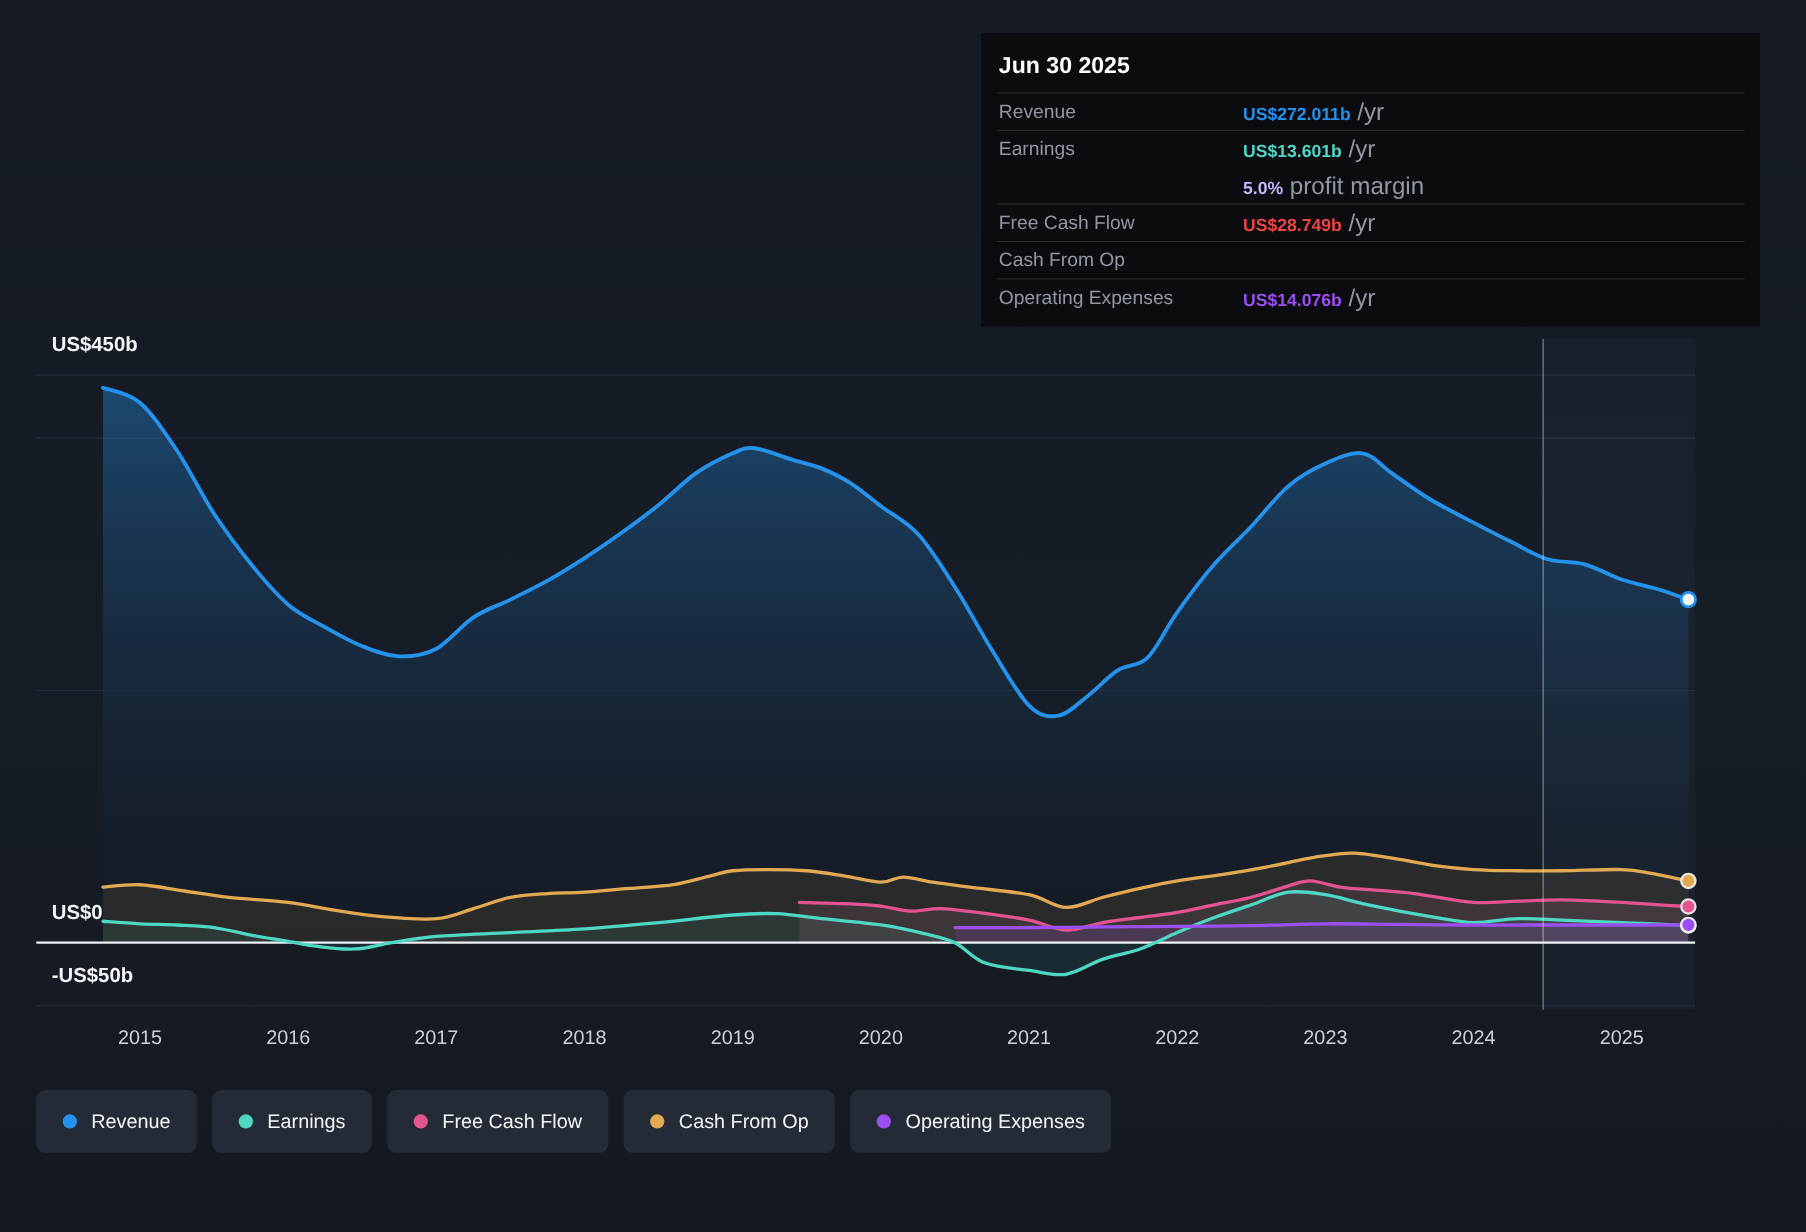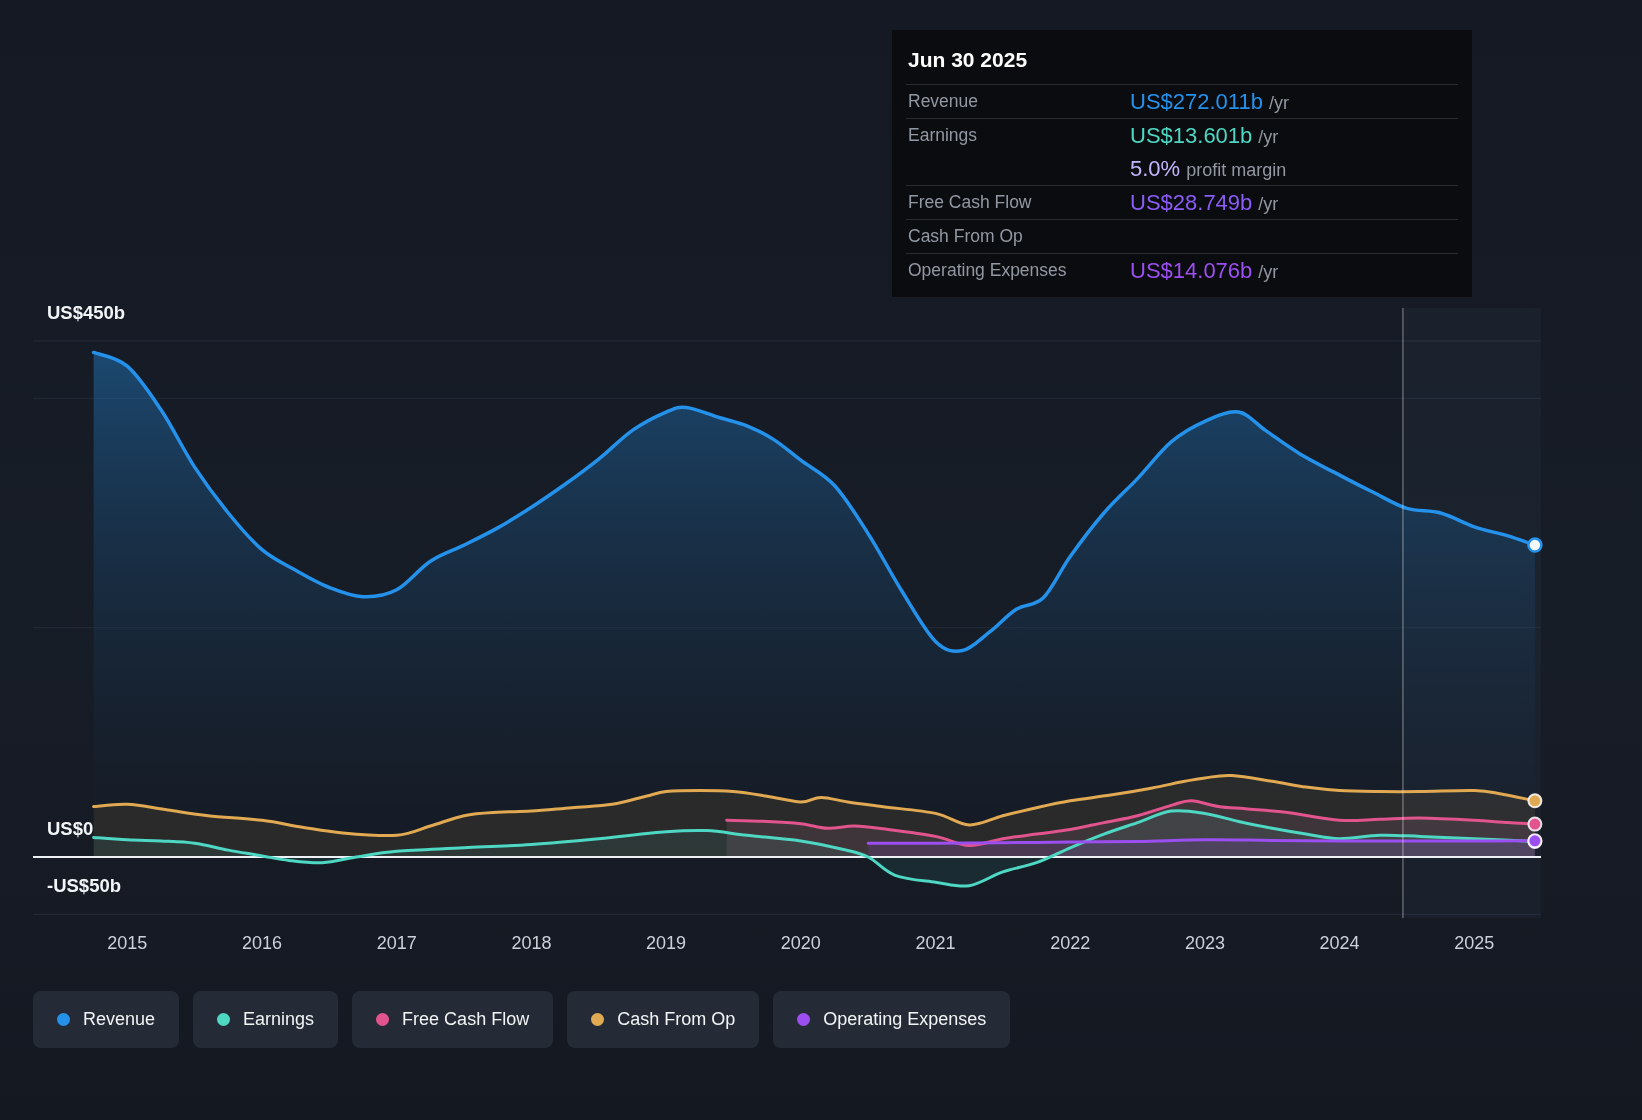--- a/index.html
+++ b/index.html
@@ -2,29 +2,29 @@
 <html><head>
 <meta charset="utf-8">
 <style>
   html,body{margin:0;padding:0;background:#10151d;}
   body{width:1642px;height:1120px;font-family:"Liberation Sans",sans-serif;}
   .page{position:relative;width:1642px;height:1120px;overflow:hidden;
         background:linear-gradient(180deg,#141923 0%,#171d27 55%,#141821 100%);}
   #chart-svg{position:absolute;left:0;top:0;z-index:1;display:block;}
 
   
-  .tt{position:absolute;left:892px;top:30px;width:580px;z-index:5;
+  .tt{position:absolute;left:892px;top:30px;width:708px;z-index:5;
       background:#0b0c0f;box-sizing:border-box;padding:8px 14px 10px 14px;}
   .tt-title{font-size:21px;font-weight:700;color:#ffffff;padding:10px 2px 12px 2px;}
   .tt-row{display:grid;grid-template-columns:222px 1fr;align-items:center;
           min-height:33px;border-top:1px solid #2a2b2f;padding:0 2px;}
   .tt-row.no-top{border-top:none;}
   .tt-row .lbl{color:#9298a2;font-size:17.5px;}
-  .tt-row .val{font-weight:400;font-size:22px;}
-  .tt-row .suf{color:#9298a2;font-size:18px;margin-left:6px;}
+  .tt-row .val{font-weight:700;font-size:16px;}
+  .tt-row .suf{color:#9298a2;font-size:22px;margin-left:6px;}
 
   
   .legend{position:absolute;left:33px;top:991px;display:flex;gap:14px;z-index:4;}
   .legend-item{display:flex;align-items:center;gap:13px;background:#252b36;
                border-radius:8px;height:57px;padding:0 24px;cursor:pointer;}
   .legend-item .dot{width:13px;height:13px;border-radius:50%;flex:0 0 auto;}
   .legend-item .legend-label{color:#f2f4f6;font-size:18px;}
 </style>
 </head>
 <body>
@@ -99,21 +99,21 @@
     <div class="tt-row no-top">
       <span class="lbl"></span>
       <span>
         <span class="val" style="color: #c4b5fd;">5.0%</span><span class="suf">profit margin</span>
       </span>
     </div>
 
     <div class="tt-row">
       <span class="lbl">Free Cash Flow</span>
       <span>
-        <span class="val" style="color: #8b5cf6; margin-top: 23px;">US$28.749b</span><span class="suf">/yr</span>
+        <span class="val" style="color: #ef4444; margin-top: 23px;">US$28.749b</span><span class="suf">/yr</span>
       </span>
     </div>
 
     <div class="tt-row">
       <span class="lbl">Cash From Op</span>
     </div>
 
     <div class="tt-row">
       <span class="lbl">Operating Expenses</span>
       <span>

